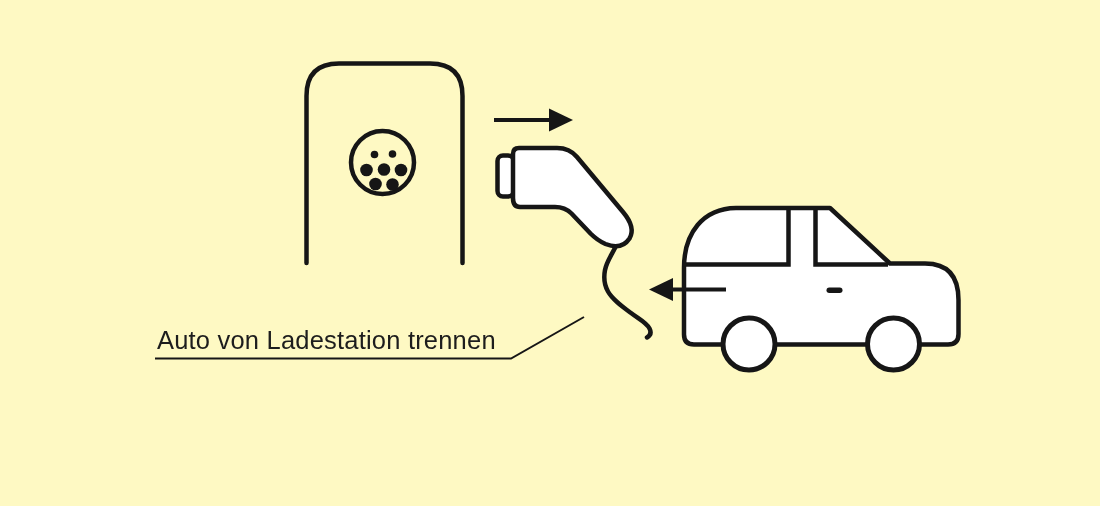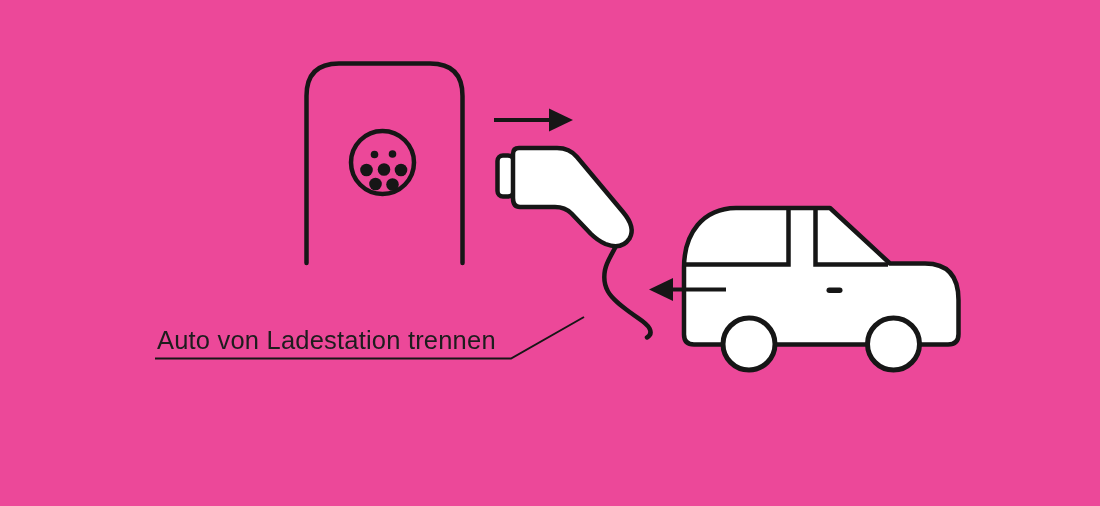--- a/index.html
+++ b/index.html
@@ -21,21 +21,21 @@
     line-height: 30px;
     letter-spacing: 0.2px;
     color: #1d1d1d;
     white-space: nowrap;
     font-weight: 400;
   }
 </style>
 </head>
 <body>
 
-<div class="stage" style="--ink: #161616; background: #ec4899;">
+<div class="stage" style="--ink: #161616; background: #fef9c3;">
 
   <svg width="1100" height="506" viewBox="0 0 1100 506">
 
     <g>
       <path d="M 306.5,263 V 96 Q 306.5,63.5 339,63.5 H 430 Q 462.5,63.5 462.5,96 V 263" fill="none" stroke="currentColor" stroke-width="4.5" stroke-linecap="round"></path>
     </g>
 
     <g>
       <circle cx="382.5" cy="162.5" r="31.5" fill="none" stroke="currentColor" stroke-width="4.5"></circle>
       <circle cx="374.5" cy="154.5" r="3.8" fill="currentColor"></circle>

